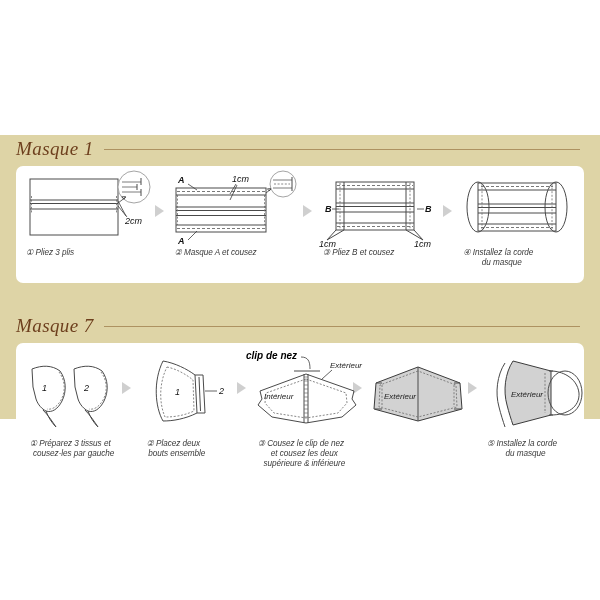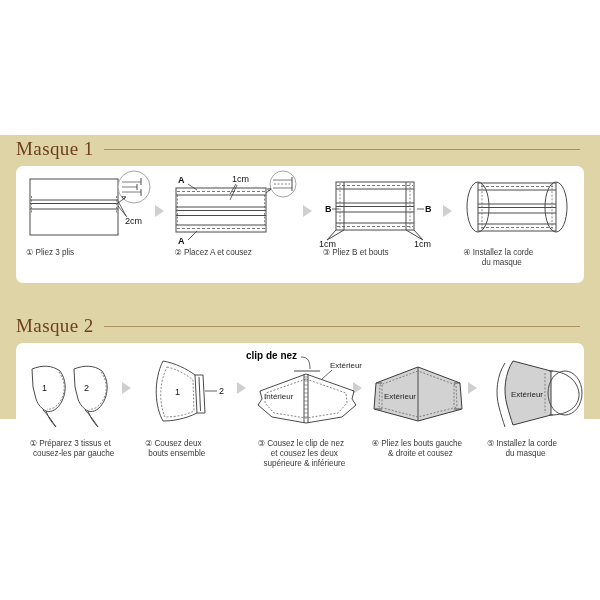--- a/index.html
+++ b/index.html
@@ -6,20 +6,21 @@
   body{
     width:600px;height:600px;background:#ffffff;
     font-family:"Liberation Sans", sans-serif;
     overflow:hidden;
   }
   #page{position:relative;width:600px;height:600px;background:#fff;}
 
   .beige-panel{
     position:absolute;left:0;right:0;top:135px;height:284px;
     background:#ded4a6;
+    font-style:italic;
   }
 
   .section{position:absolute;left:0;right:0;}
   .section-1{top:0px;}
   .section-2{top:177px;}
 
   .section-head{
     position:relative;height:28px;margin:0 16px;
     display:flex;align-items:center;
   }
@@ -160,21 +161,21 @@
                 <line class="ln-thin" x1="103" y1="10" x2="122" y2="10"></line>
                 <line class="dash-fine" x1="104" y1="14" x2="120" y2="14"></line>
                 <line class="ln-thin" x1="103" y1="18" x2="122" y2="18"></line>
                 <line class="ln" x1="122" y1="7" x2="122" y2="21"></line>
                 <path class="lead" d="M96 23 L101 19"></path>
                 <path class="lead" d="M100.8 18.6 l-3.4 .2 l1.9 2.2 z" fill="#3c3c3c"></path>
               </svg>
             </div>
             <div class="caption">
               <span class="ind">②</span>
-              <span>Placez A et cousez</span>
+              <span>Masque A et cousez</span>
             </div>
           </div>
 
           <div class="arrow">
             <svg width="12" height="14" viewBox="0 0 12 14">
                 <path d="M1 1 L10 7 L1 13 Z" fill="#cfcfcf"></path>
               </svg>
           </div>
 
           <div class="step">
@@ -199,21 +200,21 @@
                 <text class="lbl-b" x="6" y="42">B</text>
                 <path class="lead" d="M13 39 L20 39"></path>
                 <text class="lbl-b" x="106" y="42">B</text>
                 <path class="lead" d="M105 39 L98 39"></path>
                 <text class="lbl-n" x="0" y="77">1cm</text>
                 <text class="lbl-n" x="95" y="77">1cm</text>
               </svg>
             </div>
             <div class="caption">
               <span class="ind">③</span>
-              <span>Pliez B et bouts</span>
+              <span>Pliez B et cousez</span>
             </div>
           </div>
 
           <div class="arrow">
             <svg width="12" height="14" viewBox="0 0 12 14">
                 <path d="M1 1 L10 7 L1 13 Z" fill="#cfcfcf"></path>
               </svg>
           </div>
 
           <div class="step">
@@ -240,21 +241,21 @@
             </div>
           </div>
 
         </div>
       </div>
     </div>
 
     <div class="section section-2">
 
       <div class="section-head">
-        <div class="section-title">Masque 2</div>
+        <div class="section-title">Masque 7</div>
         <div class="section-rule"></div>
       </div>
 
       <div class="card card-2">
         <div class="steps s2">
 
           <div class="step">
             <div class="fig">
               <svg width="104" height="92" viewBox="0 0 104 92">
                 <g>
@@ -293,21 +294,21 @@
                 <path class="dash-fine" d="M30 20 C40 22 50 28 56 33 L57 64 C46 69 36 70 28 70 C22 56 22 36 30 20"></path>
                 <path class="ln" d="M58 28 L66 28 L68 66 L60 66"></path>
                 <line class="ln" x1="62" y1="30" x2="63.5" y2="64"></line>
                 <path class="lead" d="M68 44 L80 44"></path>
                 <text class="lbl-n" x="82" y="47">2</text>
                 <text class="lbl-n" x="38" y="48">1</text>
               </svg>
             </div>
             <div class="caption">
               <span class="ind">②</span>
-              <span>Cousez deux</span>
+              <span>Placez deux</span>
               <span class="cap-indent">bouts ensemble</span>
             </div>
           </div>
 
           <div class="arrow">
             <svg width="12" height="14" viewBox="0 0 12 14">
                 <path d="M1 1 L10 7 L1 13 Z" fill="#cfcfcf"></path>
               </svg>
           </div>
 
@@ -361,25 +362,20 @@
                 <path class="dash-fine" d="M14 38 L14 60"></path>
                 <path class="dash-fine" d="M86 38 L86 60"></path>
                 <path class="dash-fine" d="M50 24 L12 38 L11 60 L50 70 L89 60 L88 38 Z"></path>
                 <line class="ln" x1="8" y1="36" x2="14" y2="36"></line>
                 <line class="ln" x1="86" y1="36" x2="92" y2="36"></line>
                 <line class="ln" x1="7" y1="62" x2="14" y2="62"></line>
                 <line class="ln" x1="86" y1="62" x2="93" y2="62"></line>
                 <text class="lbl" x="16" y="52">Extérieur</text>
               </svg>
             </div>
-            <div class="caption">
-              <span class="ind">④</span>
-              <span>Pliez les bouts gauche</span>
-              <span class="cap-indent">&amp; droite et cousez</span>
-            </div>
           </div>
 
           <div class="arrow">
             <svg width="12" height="14" viewBox="0 0 12 14">
                 <path d="M1 1 L10 7 L1 13 Z" fill="#cfcfcf"></path>
               </svg>
           </div>
 
           <div class="step">
             <div class="fig">

